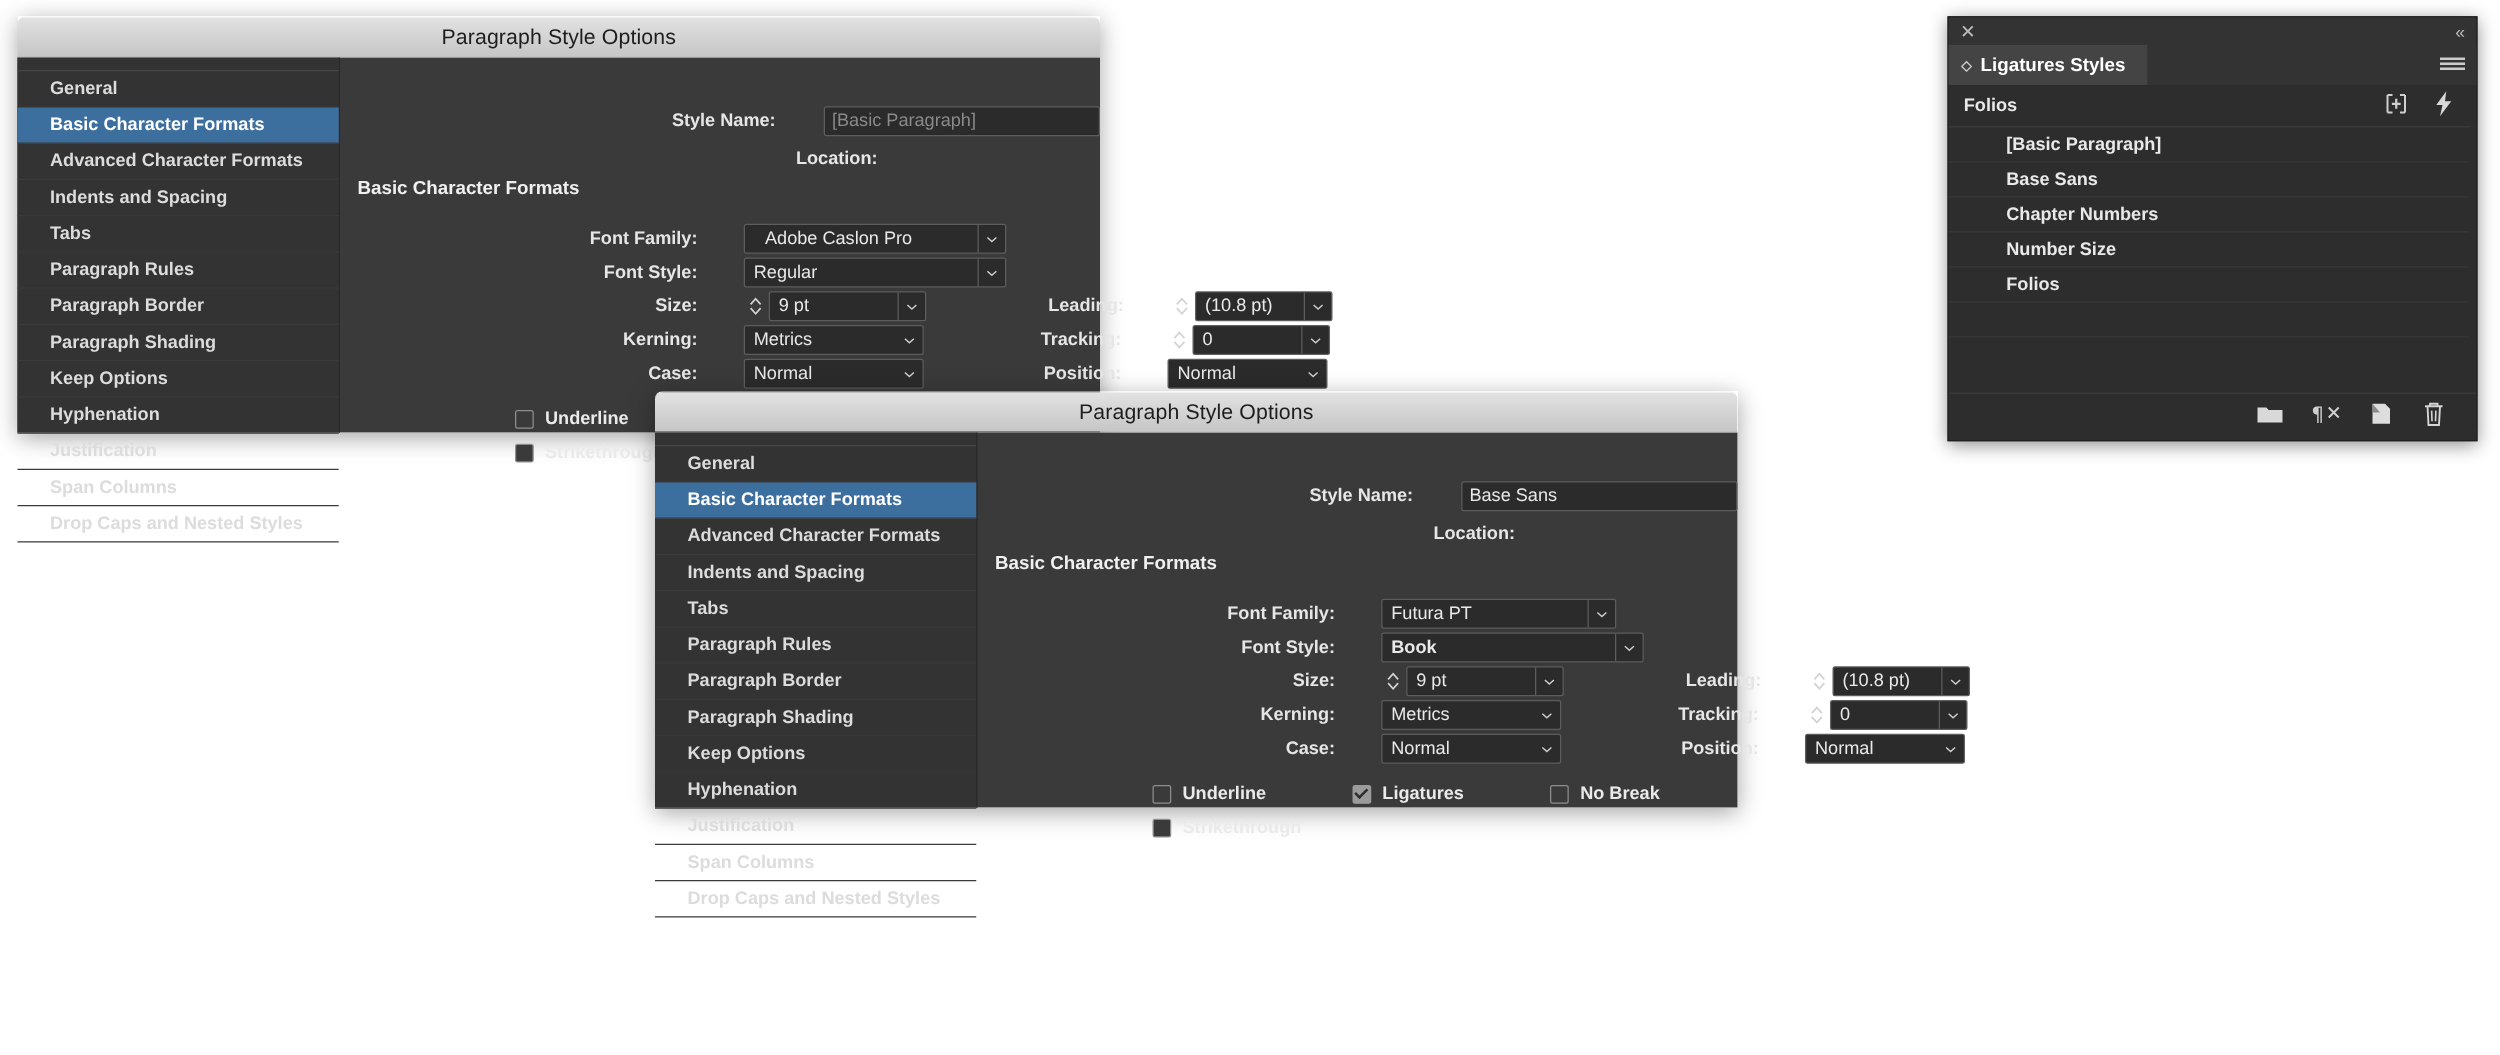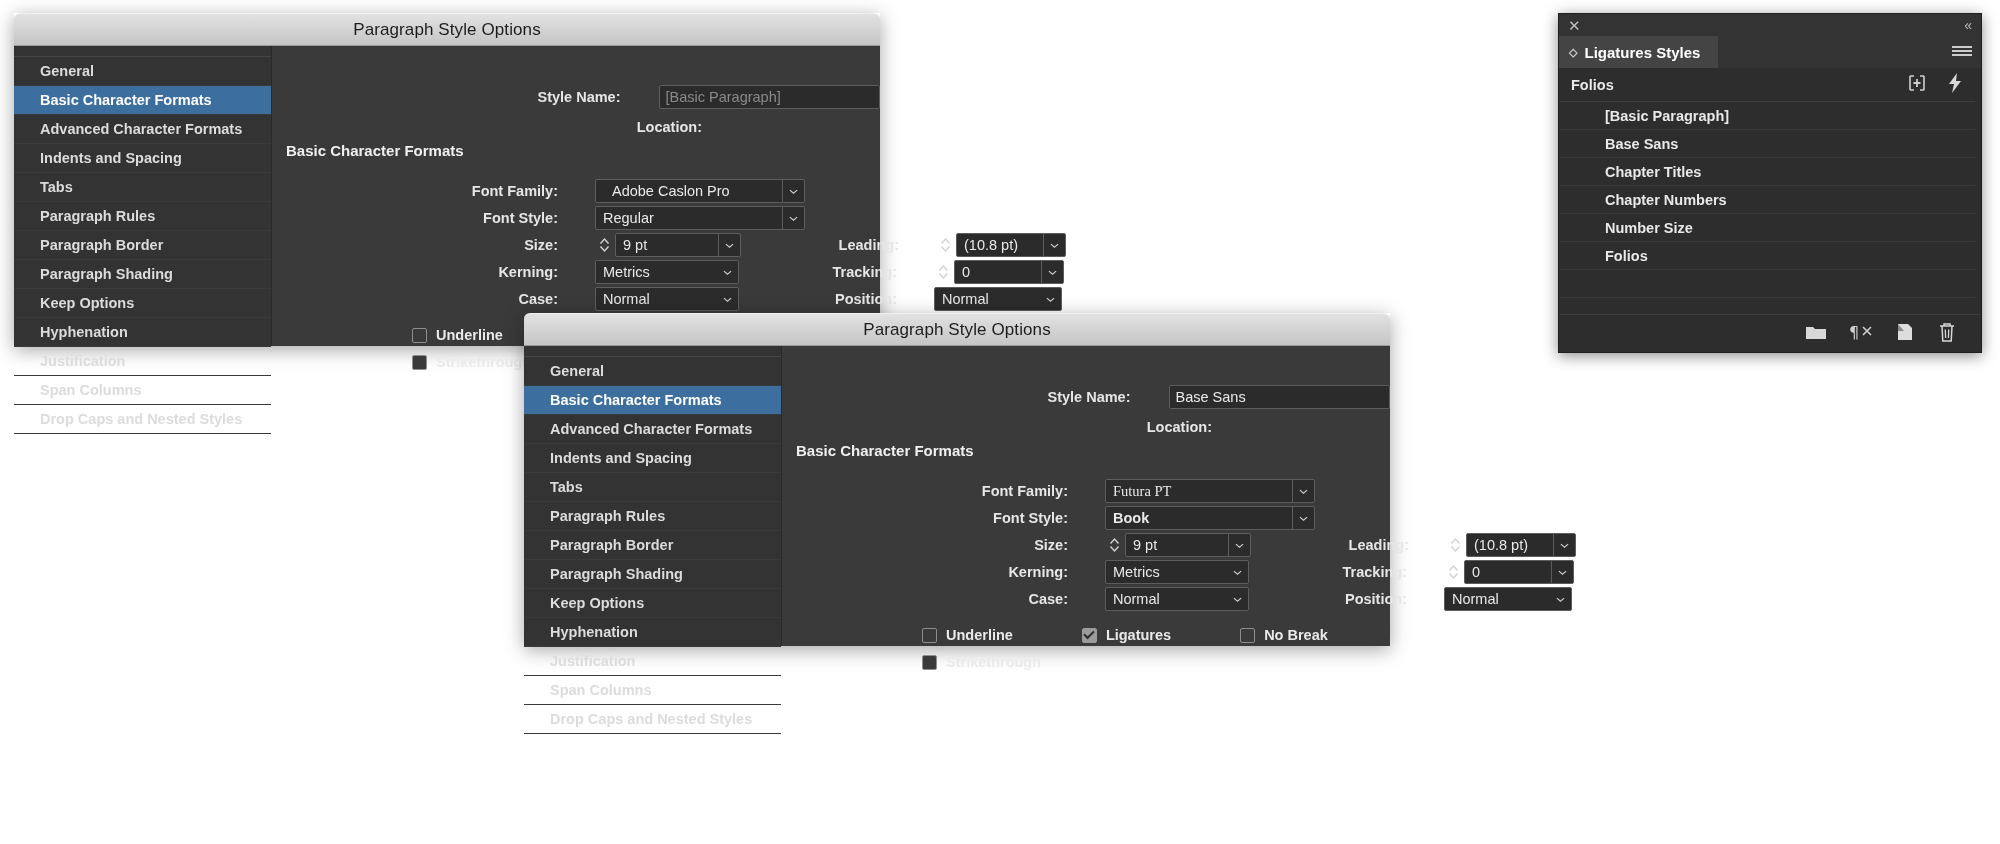--- a/index.html
+++ b/index.html
@@ -219,21 +219,20 @@
           <svg width="16" height="22" viewBox="0 0 16 22" aria-hidden="true">
             <path d="M10 1 L2 12 L7 12 L5 21 L14 9 L9 9 Z" fill="#d8d8d8"></path>
           </svg>
         </span>
       </span>
     </div>
 
     <div class="ps-list">
       <div class="ps-item">[Basic Paragraph]</div>
       <div class="ps-item">Base Sans</div>
-      <div class="ps-item">Chapter Titles</div>
       <div class="ps-item">Chapter Numbers</div>
       <div class="ps-item">Number Size</div>
       <div class="ps-item">Folios</div>
       <div class="ps-empty"></div>
     </div>
 
     <div class="ps-scroll"></div>
 
     <div class="ps-footer">
       <span>
@@ -474,21 +473,21 @@
 
         <div class="row" style="position:absolute; left:0; top:73px; width:100%;">
           <div class="lbl" style="width:430px;">Location:</div>
           <div style="margin-left:9px;font-size:14.5px;color:#d8d8d8;"></div>
         </div>
 
         <div class="section-head" style="position:absolute; left:14px; top:96px;">Basic Character Formats</div>
 
         <div class="row" style="position:absolute; left:0; top:133px;">
           <div class="lbl" style="width:286px;">Font Family:</div>
-          <div class="combo" style="margin-left:8px; width:210px;font-family:Liberation Serif, serif;">
+          <div class="combo" style="margin-left:8px; width:188px;">
             <span>Futura PT</span>
             <span class="arrowbox">
               <svg class="chev" viewBox="0 0 10 10">
                   <path d="M1 3.4 L5 7 L9 3.4" stroke="#cfcfcf" stroke-width="1.3" fill="none"></path>
                 </svg>
             </span>
           </div>
         </div>
 
         <div class="row" style="position:absolute; left:0; top:160px;">

